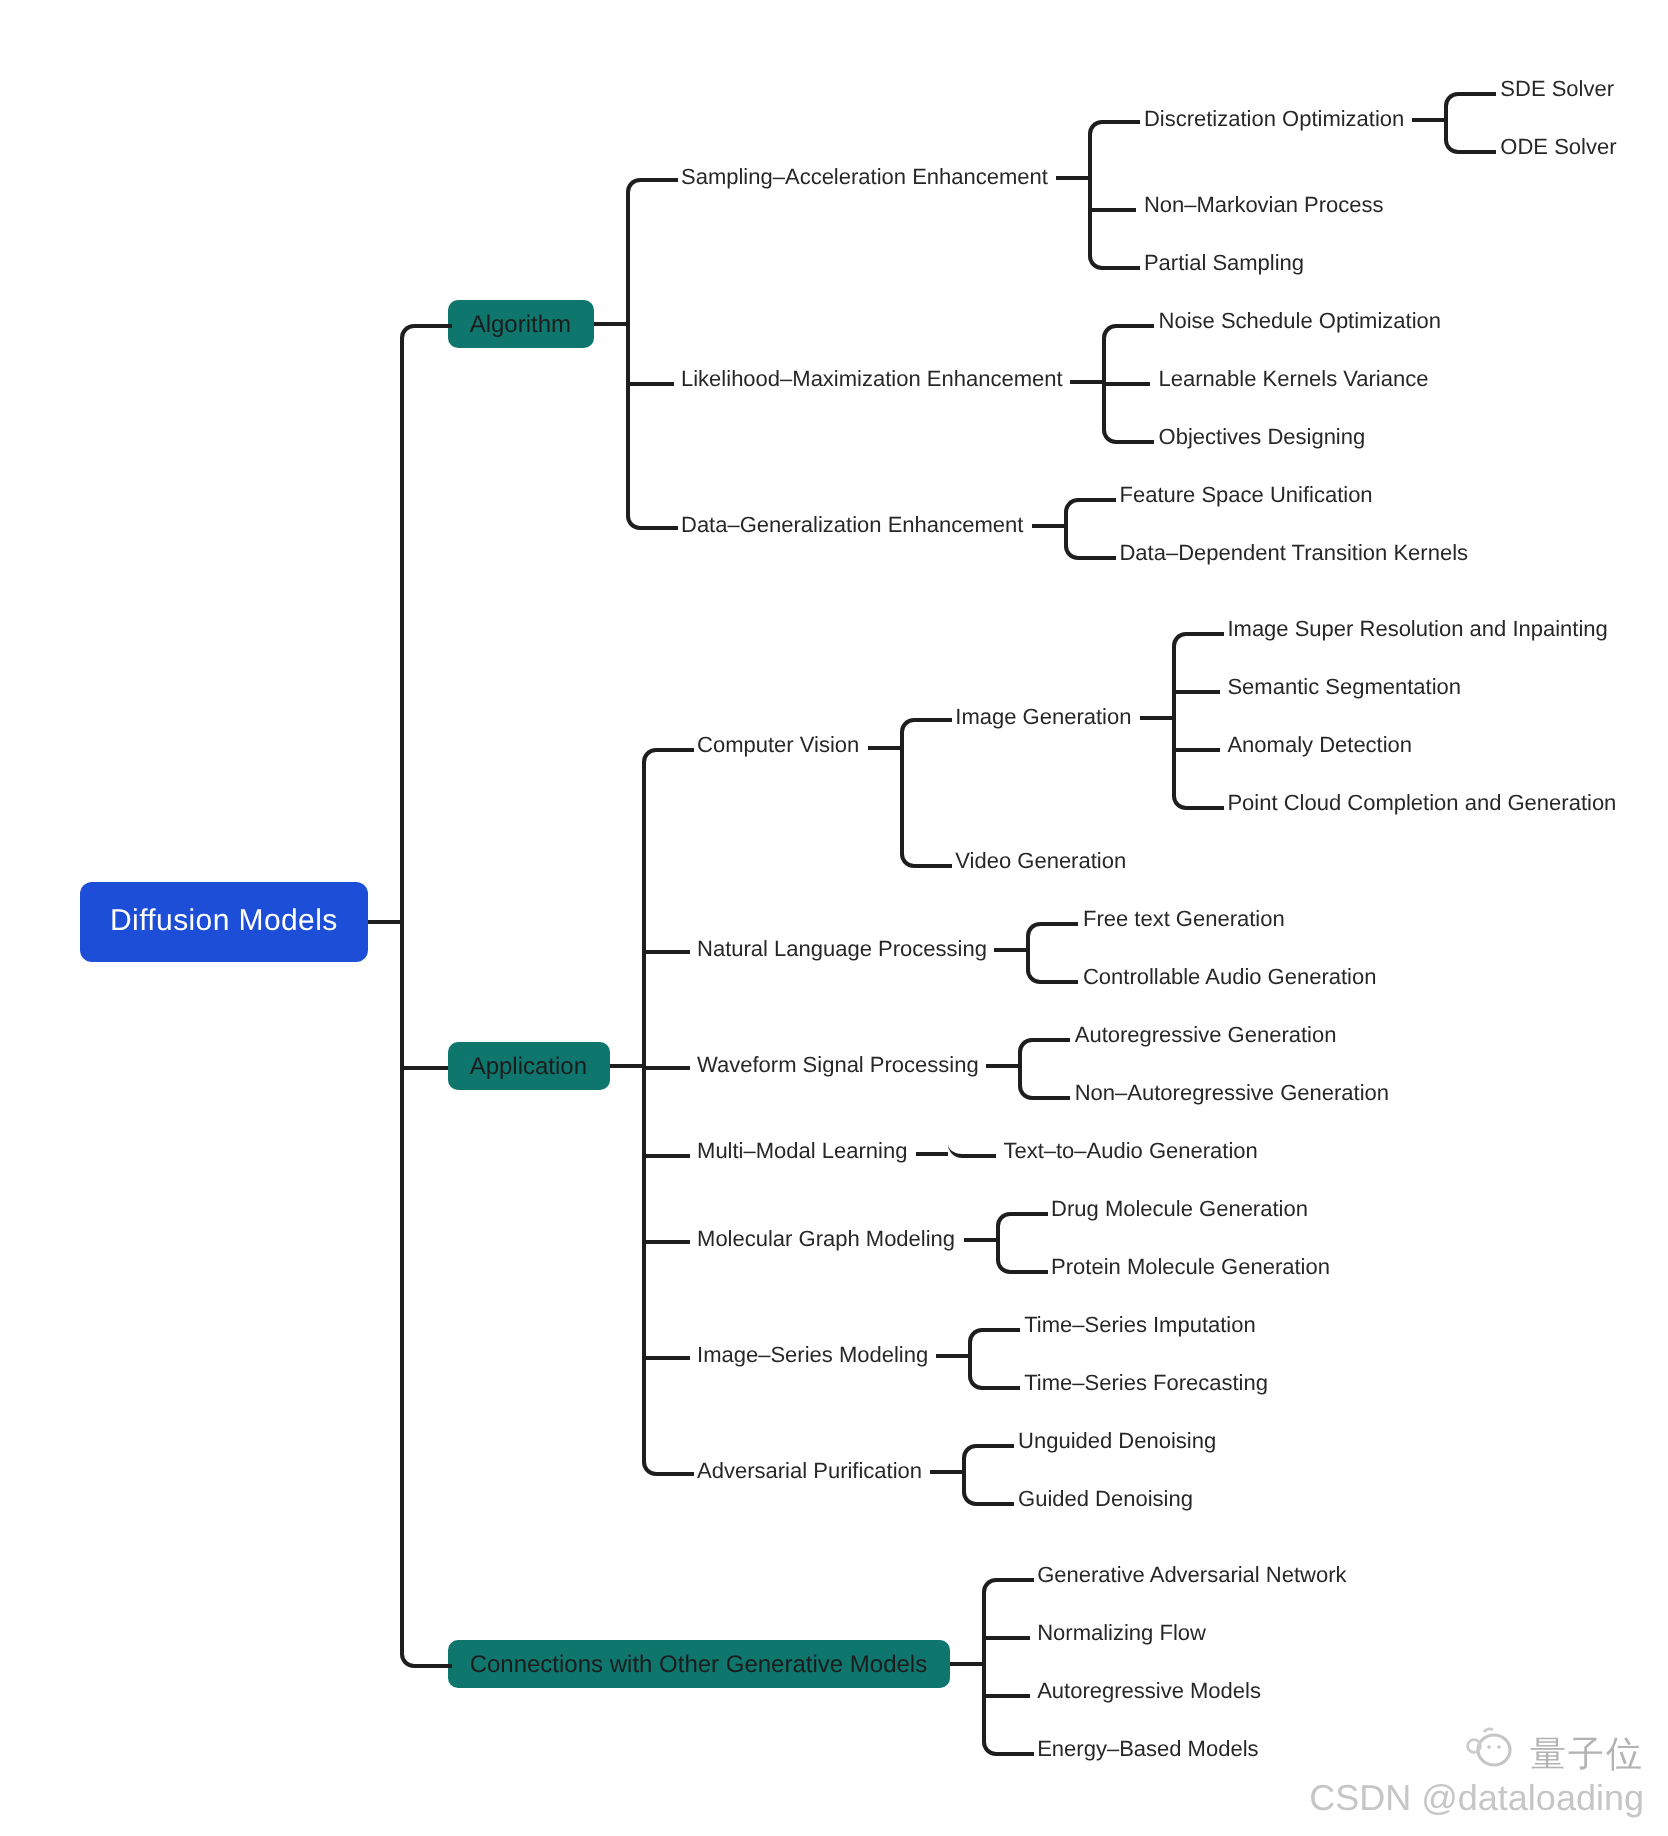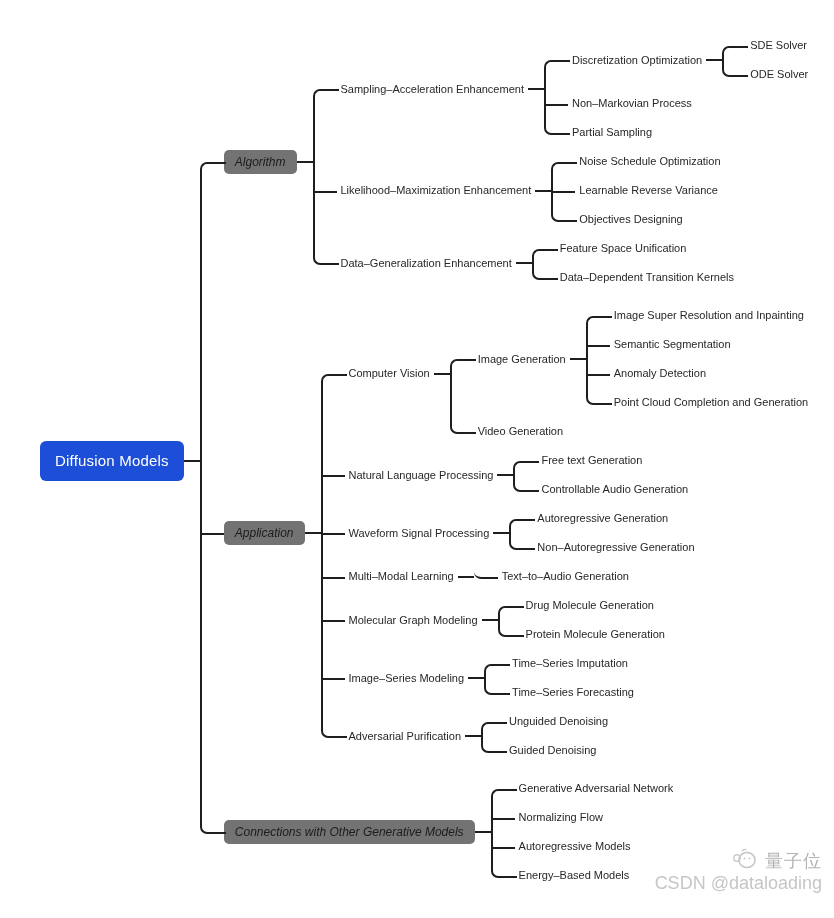--- a/index.html
+++ b/index.html
@@ -34,27 +34,26 @@
     background:#1d4ed8;
     color:#ffffff;
     font-size:15px;
     line-height:18px;
     padding:11px 15px;
     border-radius:6px;
     letter-spacing:.2px;
   }
   
   .node.d1 {
-    background:#737373;
+    background:#0f766e;
     color:#1c1c1c;
     font-size:12px;
     line-height:14px;
     padding:5px 11px;
     border-radius:5px;
-    font-style:italic;
   }
 
   .hstub {
     flex:0 0 auto;
     width:16px;
     height:0;
     border-top:2px solid var(--line);
     align-self:center;
   }
 
@@ -102,21 +101,21 @@
   .child:only-child::before {
     display:block; top:0; height:50%; width:24px;
     border:none; border-bottom:2px solid var(--line);
   }
   .child:only-child::after { display:none; }
 
   
   #watermark {
     position:absolute;
     right:12px;
-    bottom:24px;
+    bottom:8px;
     text-align:center;
     color:#c3c3c3;
     user-select:none;
   }
   #watermark .row1 {
     display:flex;
     align-items:center;
     justify-content:flex-end;
     gap:5px;
   }
@@ -185,21 +184,21 @@
                   <div class="node d2">Likelihood–Maximization Enhancement</div>
                   <div class="hstub"></div>
                   <div class="children">
                     <div class="child">
                       <div class="branch">
                         <div class="node d3">Noise Schedule Optimization</div>
                       </div>
                     </div>
                     <div class="child">
                       <div class="branch">
-                        <div class="node d3">Learnable Reverse Variance</div>
+                        <div class="node d3">Learnable Kernels Variance</div>
                       </div>
                     </div>
                     <div class="child">
                       <div class="branch">
                         <div class="node d3">Objectives Designing</div>
                       </div>
                     </div>
                   </div>
                 </div>
               </div>

